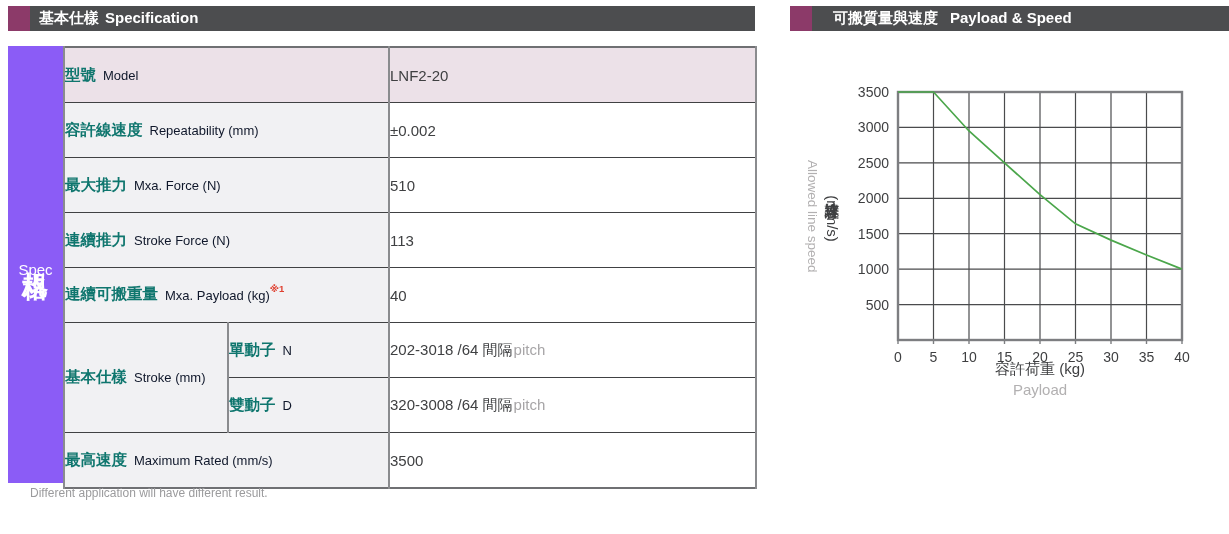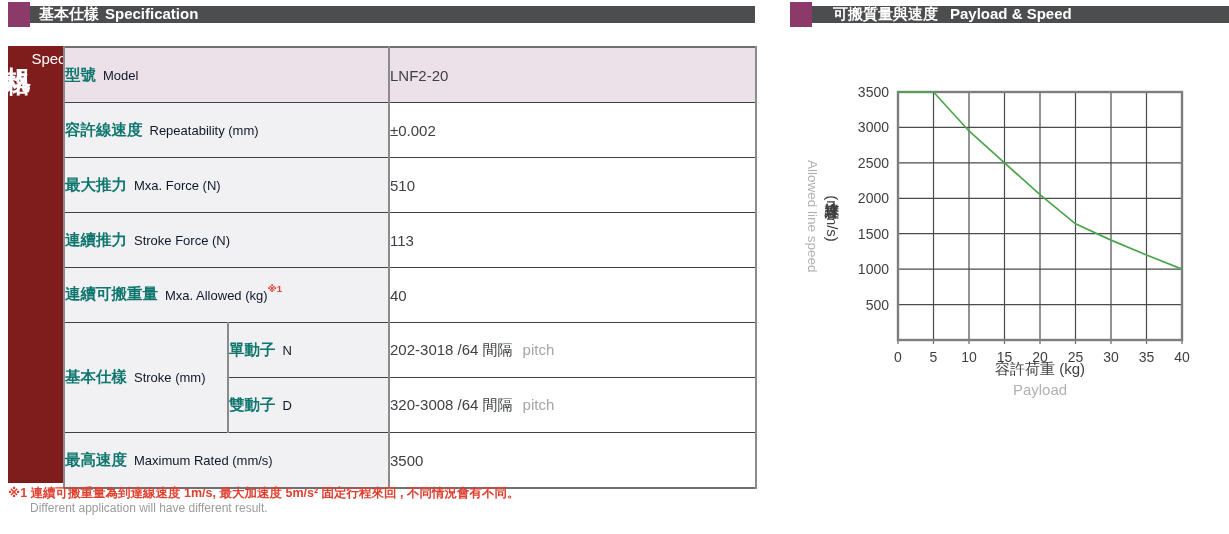--- a/index.html
+++ b/index.html
@@ -2,53 +2,53 @@
 <html><head>
 <meta charset="utf-8">
 <style>
   html,body{margin:0;padding:0;}
   body{
     width:1229px;height:534px;position:relative;background:#ffffff;overflow:hidden;
     font-family:"Liberation Sans","DejaVu Sans",sans-serif;
     -webkit-font-smoothing:antialiased;
   }
   
-  .section-header{position:absolute;top:6px;height:17px;background:#4c4d4f;display:flex;align-items:center;}
+  .section-header{position:absolute;top:6px;height:25px;background:#4c4d4f;display:flex;align-items:center;}
   .accent-block{width:22px;height:25px;background:#8c3a69;flex:0 0 22px;}
   .section-title{color:#ffffff;font-weight:bold;font-size:15px;margin-left:9px;white-space:nowrap;}
   .section-title .en{margin-left:6px;}
   #left-header{left:8px;width:747px;}
   #right-header{left:790px;width:439px;gap:12px;}
   #right-header .en{margin-left:12px;}
 
   
   #spec-sidebar{
-    position:absolute;left:8px;top:46px;width:55px;height:437px;background:#7f1d1d;
-    display:flex;flex-direction:row;justify-content:center;color:#fff;
+    position:absolute;left:8px;top:46px;width:55px;height:437px;background:#8b5cf6;
+    display:flex;flex-direction:column;align-items:center;justify-content:center;color:#fff;
   }
   #spec-sidebar .zh{writing-mode:vertical-rl;text-orientation:upright;font-size:26px;font-weight:bold;letter-spacing:3px;line-height:1;}
   #spec-sidebar .en{font-size:15px;margin-top:4px;}
 
   
   #spec-table{
     position:absolute;left:63px;top:46px;width:692px;border-collapse:collapse;table-layout:fixed;
   }
   #spec-table td{
     border-top:1.6px solid #404143;border-bottom:1.6px solid #404143;
     border-left:2px solid #8a8b8e;border-right:2px solid #8a8b8e;
     height:54px;padding:0;
   }
   #spec-table{border:2px solid #6f7073;}
   td.lbl{background:#f1f1f3;padding-left:14px;vertical-align:middle;}
   td.val{background:#ffffff;text-align:left;vertical-align:middle;font-size:15px;color:#3f4042;}
   tr.model-row td.lbl,tr.model-row td.val{background:#ece1e8;}
   .lbl .zh{font-size:15.5px;font-weight:bold;color:#0f766e;}
   .lbl .en{font-size:13px;color:#0f172a;margin-left:7px;}
   .lbl sup{color:#df4030;font-size:9.5px;font-weight:bold;position:relative;top:-1px;}
-  .val .suffix{color:#a7a5a7;margin-left:10px;}
+  .val .suffix{color:#a7a5a7;margin-left:1px;}
 
   
   #notes{position:absolute;left:8px;top:486px;width:760px;}
   #note-red{color:#df4030;font-size:12.5px;font-weight:600;line-height:15px;}
   .note-en{color:#9b9b9d;font-size:12px;line-height:14.5px;padding-left:22px;}
 
   
   #chart-area{position:absolute;left:800px;top:82px;display:flex;}
   #y-titles{width:46px;height:268px;display:flex;flex-direction:row;align-items:center;justify-content:center;flex:0 0 46px;}
   .y-en{writing-mode:vertical-rl;color:#b2b0b1;font-size:13.5px;white-space:nowrap;}
@@ -99,21 +99,21 @@
     <td class="val">510</td>
   </tr>
   <tr>
     <td class="lbl" colspan="2">
       <span class="zh">連續推力</span><span class="en">Stroke Force (N)</span>
     </td>
     <td class="val">113</td>
   </tr>
   <tr>
     <td class="lbl" colspan="2">
-      <span class="zh">連續可搬重量</span><span class="en">Mxa. Allowed (kg)</span><sup>※1</sup>
+      <span class="zh">連續可搬重量</span><span class="en">Mxa. Payload (kg)</span><sup>※1</sup>
     </td>
     <td class="val">40</td>
   </tr>
   <tr>
     <td class="lbl" rowspan="2">
       <span class="zh">基本仕樣</span><span class="en">Stroke (mm)</span>
     </td>
     <td class="lbl">
       <span class="zh">單動子</span><span class="en">N</span>
     </td>
@@ -132,21 +132,20 @@
   <tr>
     <td class="lbl" colspan="2">
       <span class="zh">最高速度</span><span class="en">Maximum Rated (mm/s)</span>
     </td>
     <td class="val">3500</td>
   </tr>
 </tbody>
   </table>
 
 <div id="notes">
-  <div id="note-red">※1 連續可搬重量為到達線速度 1m/s, 最大加速度 5m/s² 固定行程來回 , 不同情況會有不同。</div>
   <div class="note-en">Different application will have different result.</div>
 </div>
 
 <div id="right-header" class="section-header">
   <div class="accent-block"></div>
   <div class="section-title">
     <span class="zh">可搬質量與速度</span><span class="en">Payload &amp; Speed</span>
   </div>
 </div>
 

